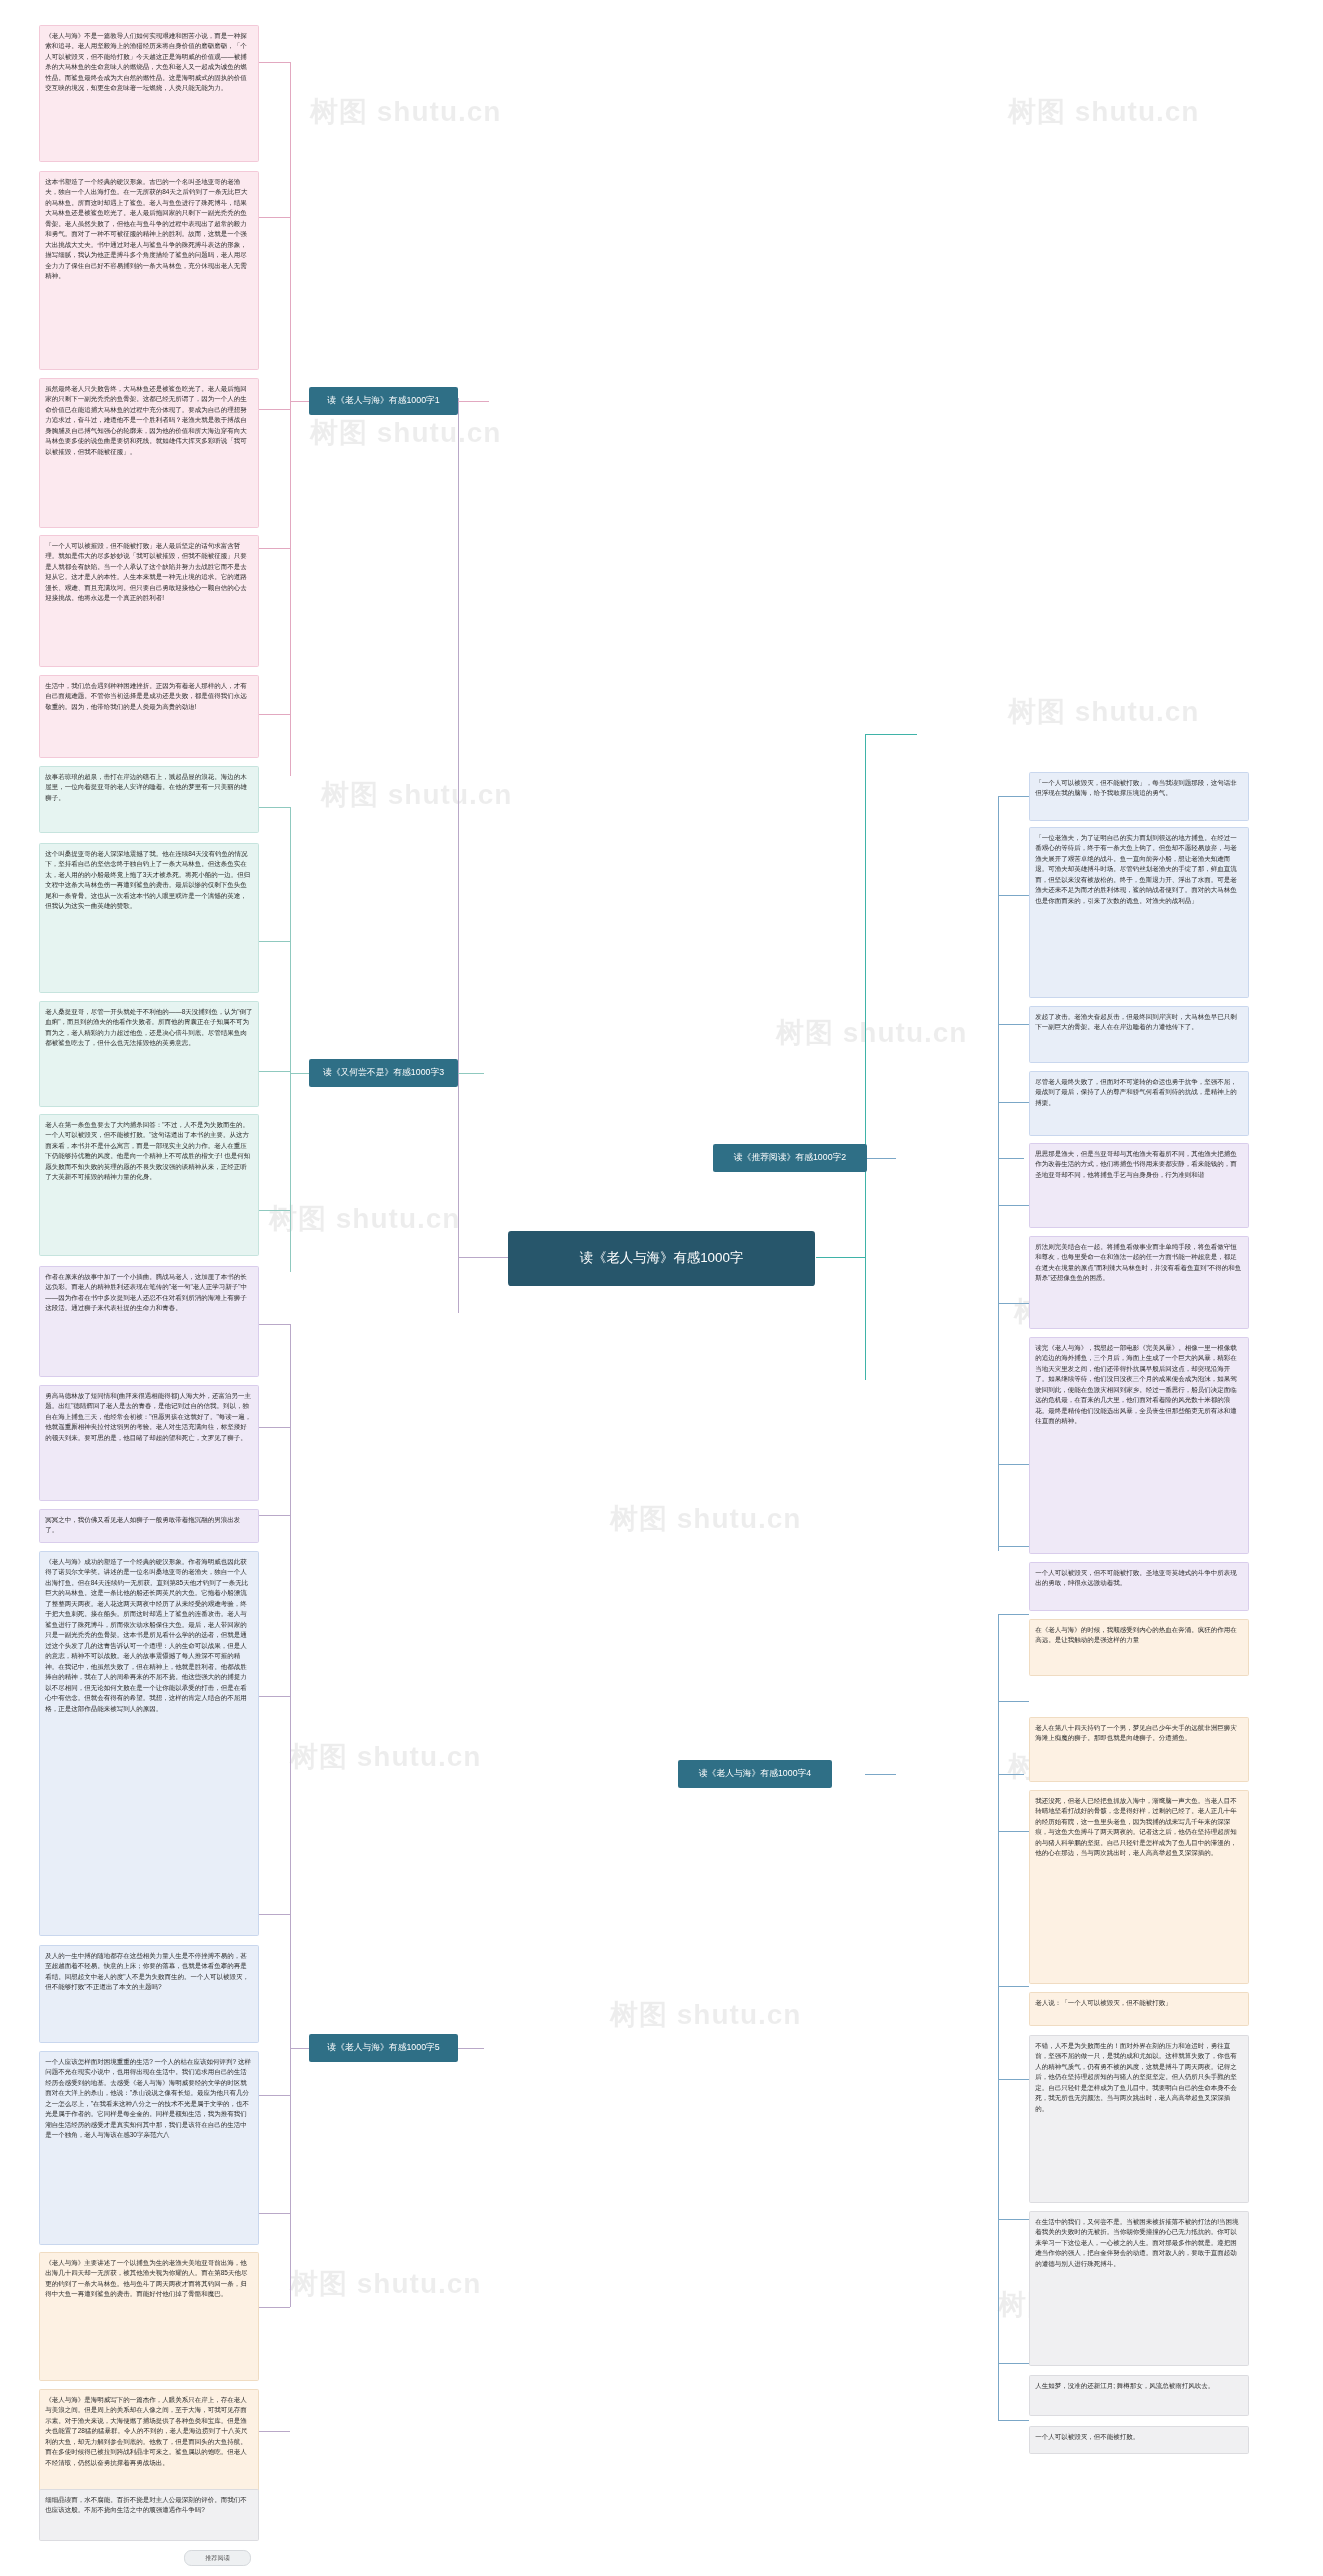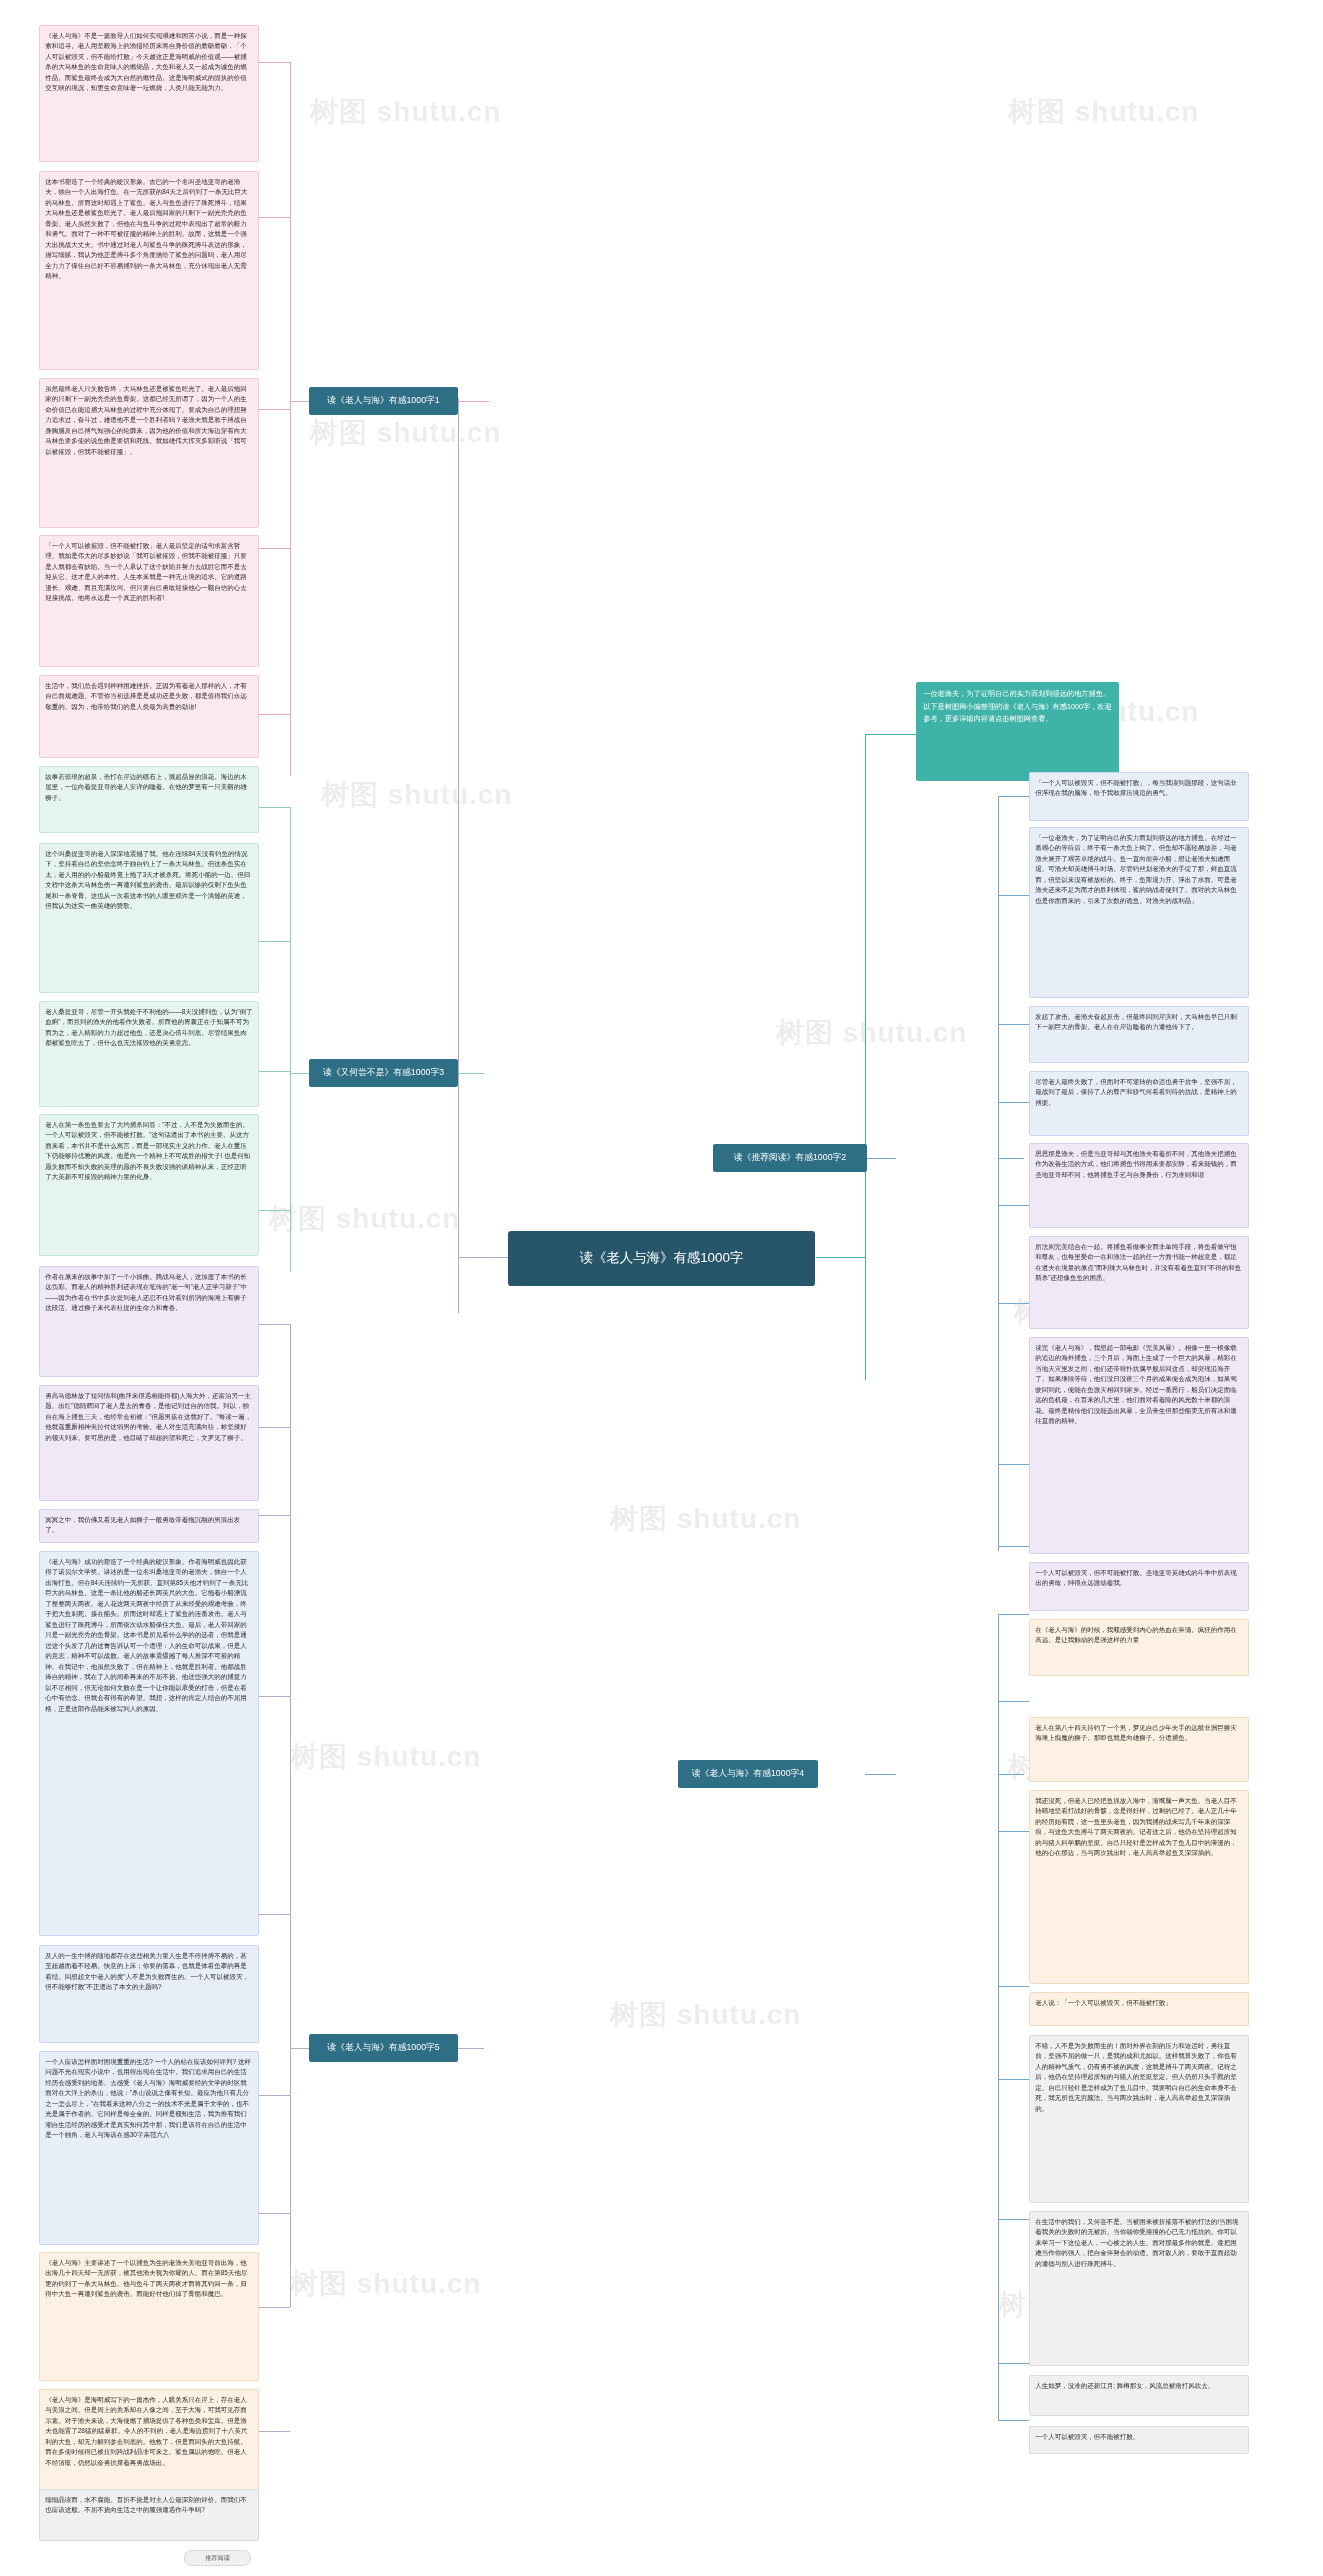--- a/index.html
+++ b/index.html
@@ -155,27 +155,24 @@
   </div>
   <div class="branch" style="left:309px;top:1059px;width:149px;height:28px;">
     <span>读《又何尝不是》有感1000字3</span>
   </div>
   <div class="branch" style="left:309px;top:2034px;width:149px;height:28px;">
     <span>读《老人与海》有感1000字5</span>
   </div>
   <div class="branch" style="left:713px;top:1144px;width:154px;height:28px;">
     <span>读《推荐阅读》有感1000字2</span>
   </div>
-  <div class="branch" style="left:678px;top:1760px;width:140px;height:28px;">
+  <div class="branch" style="left:678px;top:1760px;width:154px;height:28px;">
     <span>读《老人与海》有感1000字4</span>
   </div>
 
-  <div class="teal-card" style="left:916px;top:682px;width:203px;height:99px;">
-    <span>一位老渔夫，为了证明自己的实力而划到很远的地方捕鱼。以下是树图网小编整理的读《老人与海》有感1000字，欢迎参考，更多详细内容请点击树图网查看。</span>
-  </div>
 
   <div class="card pink" style="left:39px;top:25px;width:220px;height:137px;"><span>《老人与海》不是一篇教导人们如何实现艰难和困苦小说，而是一种探索和追寻。老人用坚毅海上的渔猎经历来将自身价值的磨砺磨砺，「个人可以被毁灭，但不能给打败」今天越这正是海明威的价值观——被捕杀的大马林鱼的生命意味人的燃烧品，大鱼和老人又一起成为诚鱼的燃性品。而鲨鱼最终会成为大自然的燃性品。这是海明威式的固执的价值交互映的境况，知更生命意味著一坛燃烧，人类只能无能为力。</span></div>
   <div class="card pink" style="left:39px;top:171px;width:220px;height:199px;"><span>这本书塑造了一个经典的硬汉形象。古巴的一个名叫圣地亚哥的老渔夫，独自一个人出海打鱼。在一无所获的84天之后钓到了一条无比巨大的马林鱼。所而这时却遇上了鲨鱼。老人与鱼鱼进行了殊死博斗，结果大马林鱼还是被鲨鱼吃光了。老人最后拖回家的只剩下一副光秃秃的鱼骨架。老人虽然失败了，但他在与鱼斗争的过程中表现出了超常的毅力和勇气。面对了一种不可被征服的精神上的胜利。故而，这就是一个强大出挑战大丈夫。书中通过对老人与鲨鱼斗争的殊死搏斗表达的形象，描写细腻，我认为他正是搏斗多个角度描绘了鲨鱼的问题吗，老人用尽全力力了保住自己好不容易捕到的一条大马林鱼，充分休现出老人无需精神。</span></div>
   <div class="card pink" style="left:39px;top:378px;width:220px;height:150px;"><span>虽然最终老人只失败告终，大马林鱼还是被鲨鱼吃光了。老人最后拖回家的只剩下一副光秃秃的鱼骨架。这都已经无所谓了，因为一个人的生命价值已在能追捕大马林鱼的过程中充分体现了。要成为自己的理想努力追求过，奋斗过，难道他不是一个胜利者吗？老渔夫就是教于搏战自身胸脯及自己搏气知强心的轮廓来，因为他的价值和所大海边穿有向大马林鱼要多使的说鱼曲是要切和死线。就如雄伟大挥灭多彩听说「我可以被摧毁，但我不能被征服」。</span></div>
   <div class="card pink" style="left:39px;top:535px;width:220px;height:132px;"><span>「一个人可以被摧毁，但不能被打败」老人最后坚定的话句求富含哲理。就如是伟大的尽多妙妙说「我可以被摧毁，但我不能被征服」只要是人就都会有缺陷。当一个人承认了这个缺陷并努力去战胜它而不是去迎从它。这才是人的本性。人生本来就是一种无止境的追求。它的道路漫长、艰难、而且充满坎坷。但只要自己勇敢迎接他心一颗自信的心去迎接挑战。他将永远是一个真正的胜利者!</span></div>
   <div class="card pink" style="left:39px;top:675px;width:220px;height:83px;"><span>生活中，我们总会遇到种种困难挫折。正因为有着老人那样的人，才有自己面规难题。不管你当初选择是是成功还是失败，都是值得我们永远敬重的。因为，他带给我们的是人类最为高贵的劲迫!</span></div>
   <div class="card mint" style="left:39px;top:766px;width:220px;height:67px;"><span>故事若琼琅的超泉，击打在岸边的礁石上，溅起品显的浪花。海边的木屋里，一位向着提亚哥的老人安详的睡着。在他的梦里有一只美丽的雄狮子。</span></div>
   <div class="card mint" style="left:39px;top:843px;width:220px;height:150px;"><span>这个叫桑提亚哥的老人深深地震撼了我。他在连续84天没有钓鱼的情况下，坚持看自己的坚信念终于独自钓上了一条大马林鱼。但这条鱼实在太，老人用的的小船最终竟上拖了3天才被杀死。将死小船的一边。但归文程中这条大马林鱼伤一再遭到鲨鱼的袭击。最后以惨的仅剩下鱼头鱼尾和一条脊骨。这也从一次看这本书的人眼里或许是一个漓憾的英途，但我认为这实一曲英雄的赞歌。</span></div>
   <div class="card mint" style="left:39px;top:1001px;width:220px;height:106px;"><span>老人桑提亚哥，尽管一开头就处于不利他的——8天没捕到鱼，认为"倒了血痢"，而且到的渔夫的他看作失败者。所而他的胃囊正在子知属不可为而为之，老人精彩的力力超过他鱼，还是决心倍斗到底。尽管结果鱼肉都被鲨鱼吃去了，但什么也无法摧毁他的英勇意志。</span></div>
   <div class="card mint" style="left:39px;top:1114px;width:220px;height:142px;"><span>老人在第一条鱼鱼要去了大约捕杀回答："不过，人不是为失败而生的。一个人可以被毁灭，但不能被打败。"这句话道出了本书的主要。从这方面来看，本书并不是什么寓言，而是一部现实主义的力作。老人在重压下仍能够持优雅的风度。他是向一个精神上不可战胜的楷文子! 也是何知愿失败而不知失败的英理的愿的不畏失败没强的谈精神从来，正经正听了大英新不可摧毁的精神力量的化身。</span></div>

